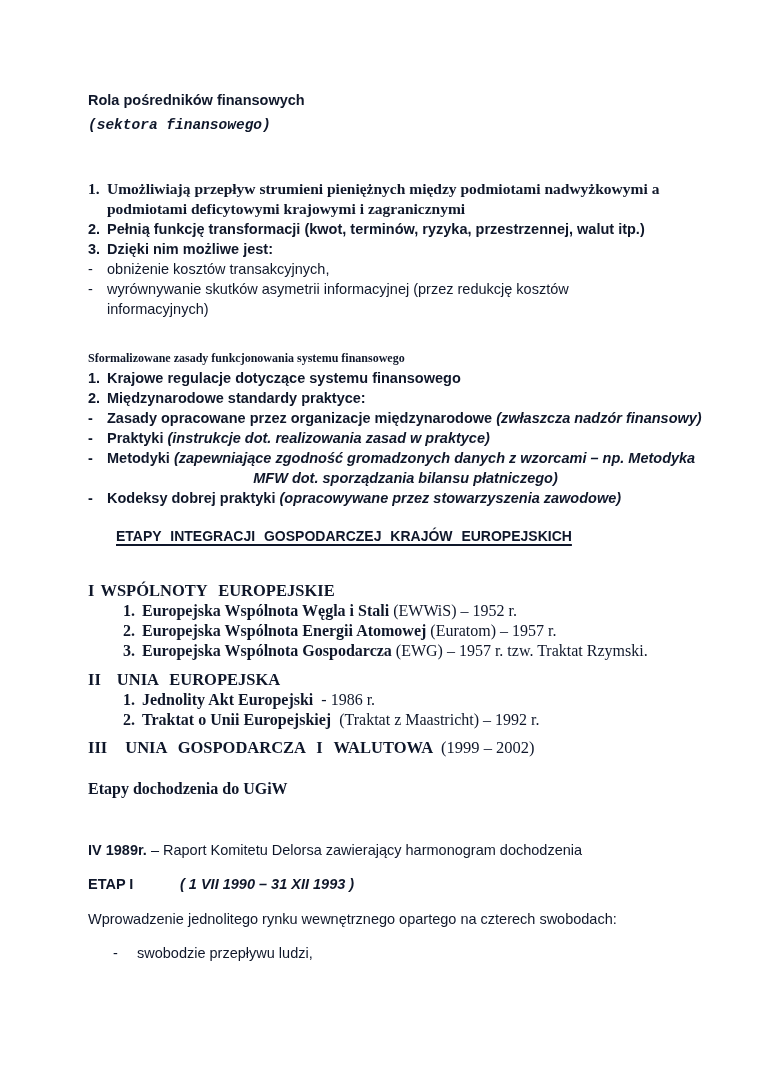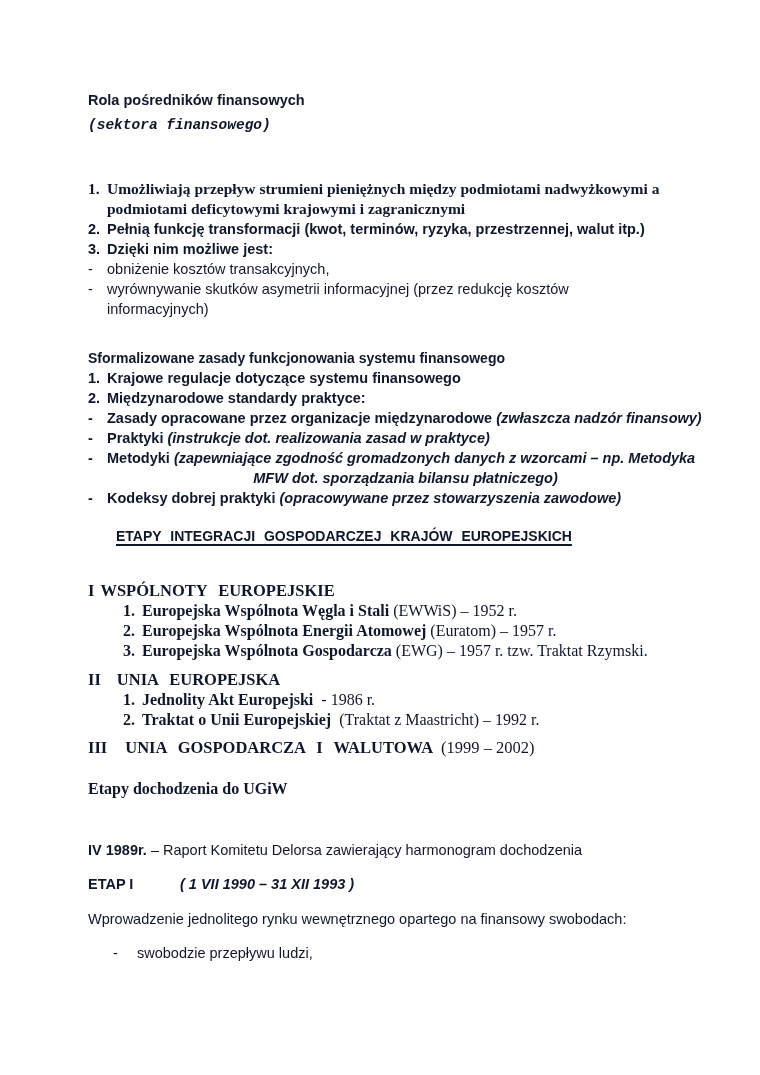--- a/index.html
+++ b/index.html
@@ -34,22 +34,22 @@
   .li .body   { flex: 1 1 auto; }
 
   
   .roles { margin-top: 41px; }
   .roles .serif-item { font-family: "Liberation Serif", serif; font-size: 15.5px; line-height: 20px; font-weight: bold; }
   .roles .sans-bold  { font-weight: bold; }
 
   
   .standards { margin-top: 29px; }
   .serif-heading {
-    font-family: Liberation Sans, sans-serif;
-    font-size: 14px; line-height: 20px; font-weight: bold;
+    font-family: Liberation Serif, serif;
+    font-size: 12px; line-height: 20px; font-weight: bold;
   }
   .standards .mix .b { font-weight: bold; }
   .standards .mix .i { font-style: italic; font-weight: bold; text-align: center; }
 
   
   .etapy-heading { margin-top: 18px; line-height: 20px; }
   .etapy-heading .u {
     font-family: "Liberation Sans", sans-serif;
     font-size: 14px; font-weight: bold; word-spacing: 5px;
     text-decoration: underline;
@@ -215,21 +215,21 @@
 
     <div class="report-line sans">
       <span class="b">IV 1989r.</span> <span>– Raport Komitetu Delorsa zawierający harmonogram dochodzenia</span>
     </div>
 
     <div class="etap-line sans">
       <span class="etap-label">ETAP I</span>
       <span class="bi">( 1 VII 1990 – 31 XII 1993 )</span>
     </div>
 
-    <div class="intro-line sans">Wprowadzenie jednolitego rynku wewnętrznego opartego na finansowy swobodach:</div>
+    <div class="intro-line sans">Wprowadzenie jednolitego rynku wewnętrznego opartego na czterech swobodach:</div>
 
     <div class="li sans bottom-dash">
       <span class="marker">-</span>
       <div class="body">swobodzie przepływu ludzi,</div>
     </div>
 
   </div>
 </div>
 
 </body></html>

